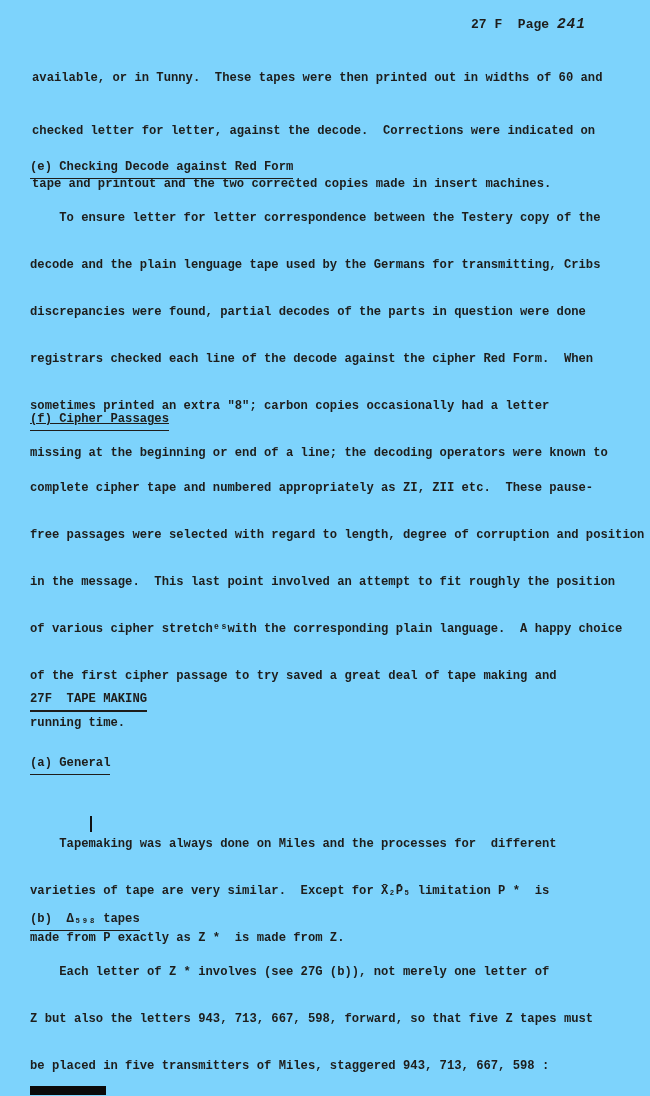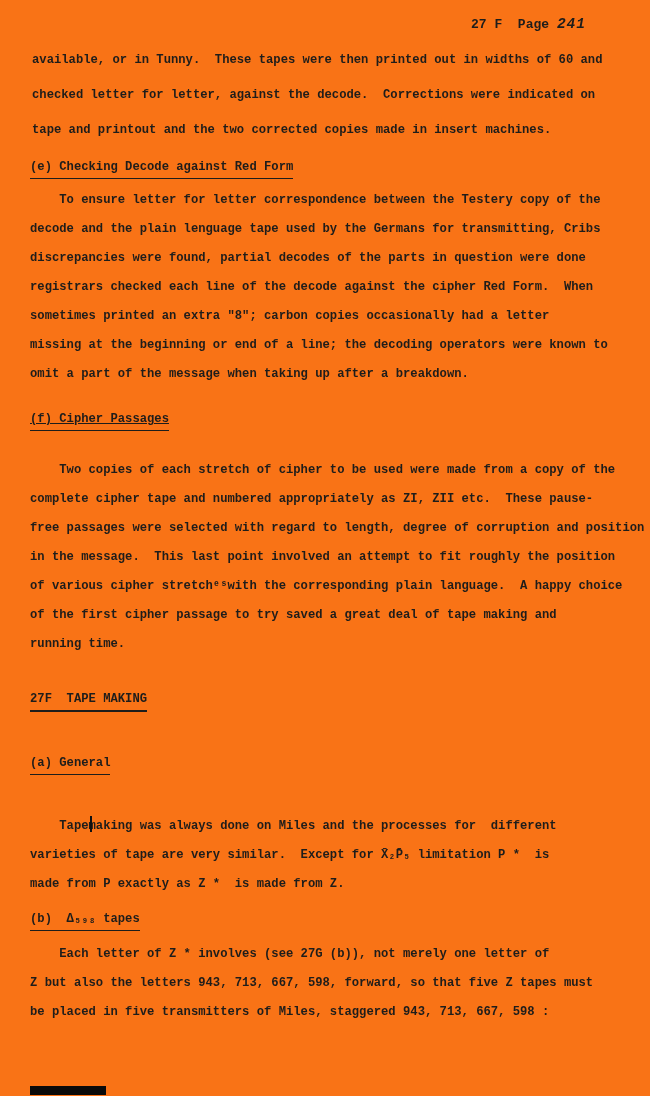--- a/index.html
+++ b/index.html
@@ -1,26 +1,26 @@
 <!DOCTYPE html>
 <html><head>
 <meta charset="utf-8">
 <style>
   html,body{margin:0;padding:0;background:#ffffff;}
   .page{
     position:relative;
     width:650px;height:1096px;
-    background:#f97316;
+    background:#7dd3fc;
     overflow:hidden;
     font-family:"Liberation Mono","DejaVu Sans Mono",monospace;
     font-weight:700;
     color:#1e1d1b;
     font-size:12.2px;
   }
-  .line{white-space:pre;height:29px;line-height:17px;}
+  .line{white-space:pre;height:29px;line-height:17px;margin-top:18px;}
   .abs{position:absolute;}
   .hdr{position:absolute;top:16px;right:64px;white-space:pre;font-size:13px;}
   .hdr .pgnum{font-size:14.5px;font-style:italic;letter-spacing:1px;}
   .heading{white-space:pre;}
   .heading .ul{border-bottom:1.6px solid #1e1d1b;padding-bottom:4px;}
   .p1 .line{height:35px;}
   .pa1 .line{height:27px;}
   .stroke{position:absolute;width:2px;height:16px;background:#111;}
   .scanbar{position:absolute;background:#0a0a0a;}
 </style>
@@ -39,27 +39,25 @@
 
   <div class="abs heading" style="top:160px;left:30px;"><span class="ul"></span><span class="ul">(e) Checking Decode against Red Form</span></div>
 
   <div class="abs" style="top:192px;left:30px;">
     <div class="line">    To ensure letter for letter correspondence between the Testery copy of the</div>
     <div class="line">decode and the plain lenguage tape used by the Germans for transmitting, Cribs</div>
     <div class="line">discrepancies were found, partial decodes of the parts in question were done</div>
     <div class="line">registrars checked each line of the decode against the cipher Red Form.  When</div>
     <div class="line">sometimes printed an extra "8"; carbon copies occasionally had a letter</div>
     <div class="line">missing at the beginning or end of a line; the decoding operators were known to</div>
-    <div class="line">omit a part of the message when taking up after a breakdown.</div>
   </div>
 
   <div class="abs heading" style="top:412px;left:30px;text-decoration:underline;"><span class="ul">(f) Cipher Passages</span></div>
 
   <div class="abs" style="top:462px;left:30px;">
-    <div class="line">    Two copies of each stretch of cipher to be used were made from a copy of the</div>
     <div class="line">complete cipher tape and numbered appropriately as ZI, ZII etc.  These pause-</div>
     <div class="line">free passages were selected with regard to length, degree of corruption and position</div>
     <div class="line">in the message.  This last point involved an attempt to fit roughly the position</div>
     <div class="line">of various cipher stretchᵉˢwith the corresponding plain language.  A happy choice</div>
     <div class="line">of the first cipher passage to try saved a great deal of tape making and</div>
     <div class="line">running time.</div>
   </div>
 
   <div class="abs heading" style="top:692px;left:30px;"><span class="ul" style="border-bottom-width:2px;text-align:right;">27F  TAPE MAKING</span></div>
 

